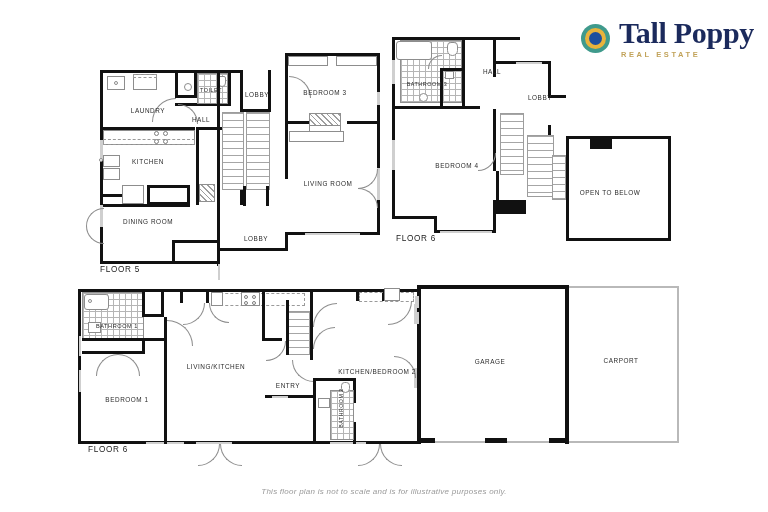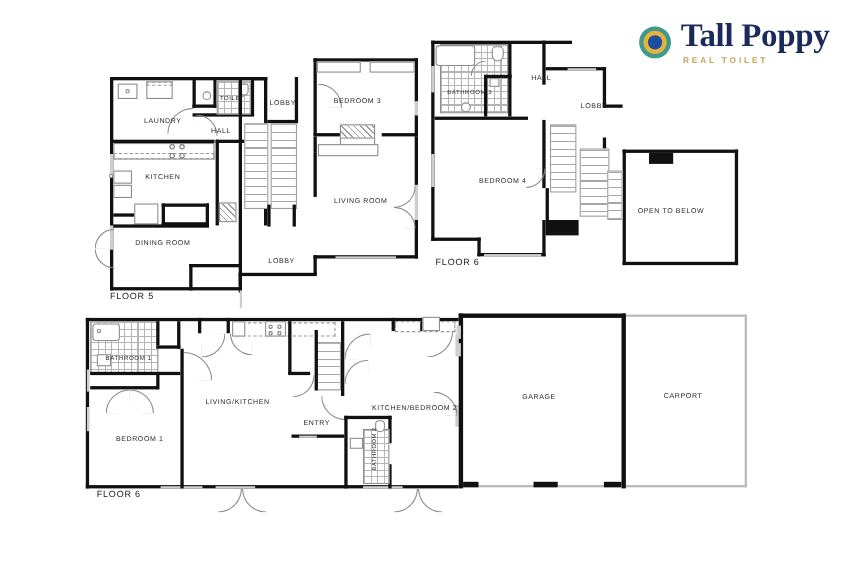--- a/index.html
+++ b/index.html
@@ -109,21 +109,21 @@
 <div id="canvas">
 
   <div class="brand">
     <div class="brand-mark">
       <div class="ring2">
         <div class="ring3"></div>
       </div>
     </div>
     <div class="brand-text">
       <div class="brand-name">Tall Poppy</div>
-      <div class="brand-sub">REAL TOILET</div>
+      <div class="brand-sub">REAL ESTATE</div>
     </div>
   </div>
 
   <div>
 
     <div class="wall" style="left:100px;top:70px;width:140px;height:3px;"></div>
     <div class="wall" style="left:100px;top:70px;width:3px;height:60px;"></div>
     <div class="wall" style="left:100px;top:127px;width:95px;height:3px;"></div>
     <div class="wall" style="left:100px;top:127px;width:3px;height:80px;"></div>
     <div class="wall" style="left:100px;top:204px;width:3px;height:60px;"></div>
@@ -366,14 +366,15 @@
     <div class="lbl" style="left:127px;top:399px;">BEDROOM 1</div>
     <div class="lbl" style="left:216px;top:366px;">LIVING/KITCHEN</div>
     <div class="lbl" style="left:288px;top:385px;">ENTRY</div>
     <div class="lbl vert" style="left:341px;top:408px;font-size:5.2px;">BATHROOM 2</div>
     <div class="lbl" style="left:377px;top:371px;">KITCHEN/BEDROOM 2</div>
     <div class="lbl" style="left:490px;top:361px;">GARAGE</div>
     <div class="lbl" style="left:621px;top:360px;">CARPORT</div>
     <div class="floor-lbl" style="left:88px;top:445px;">FLOOR 6</div>
   </div>
 
+  <div class="disclaimer">This floor plan is not to scale and is for illustrative purposes only.</div>
 
 </div>
 
 </body></html>

